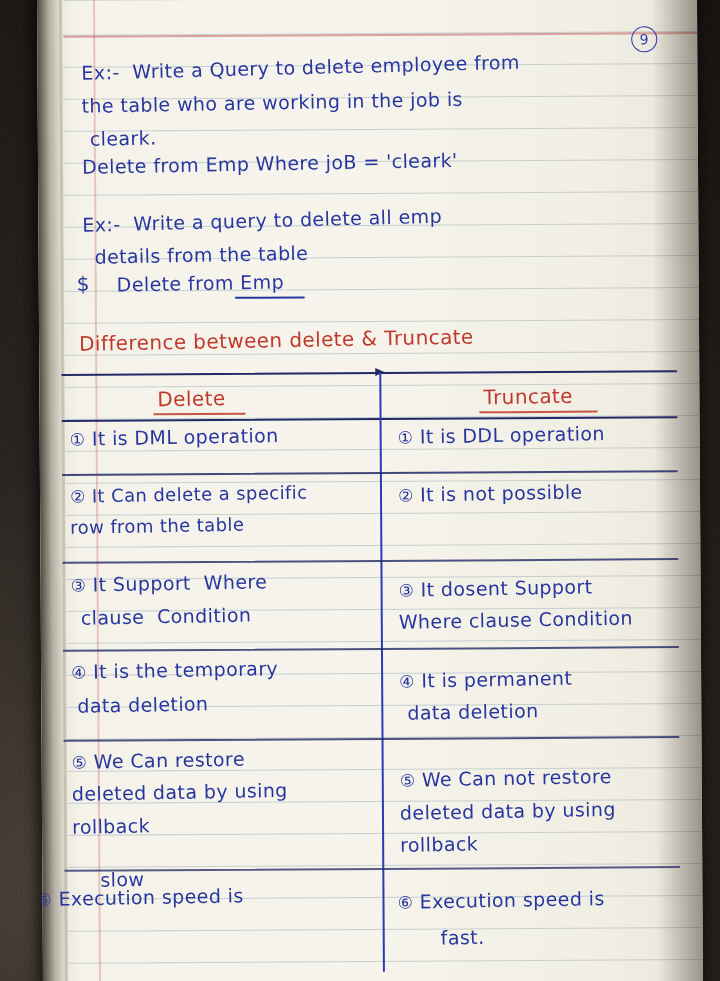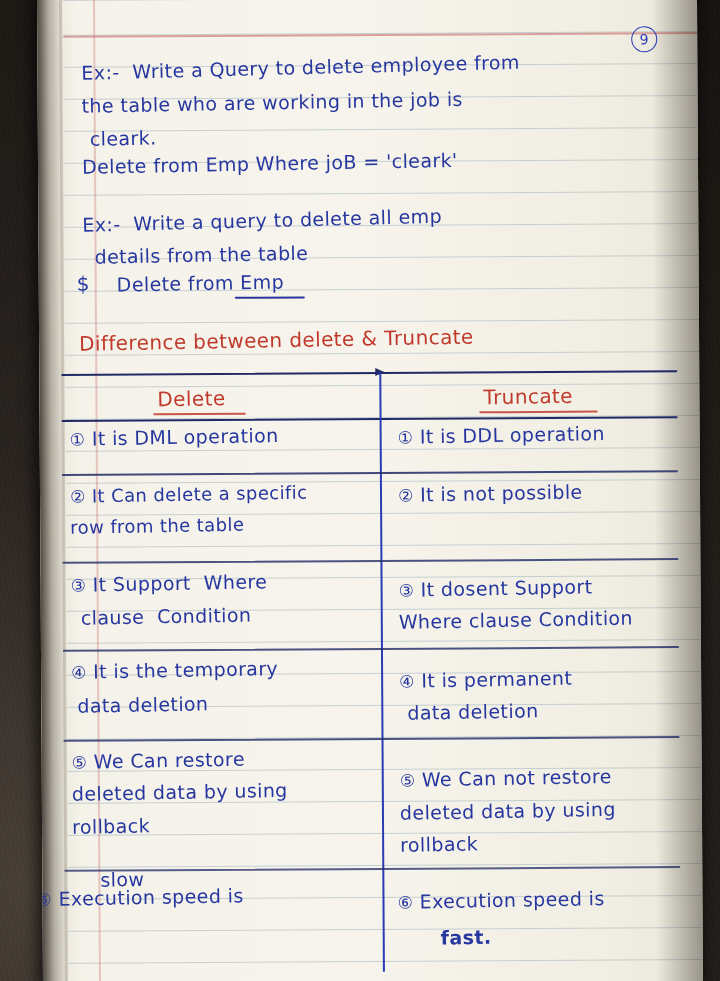--- a/index.html
+++ b/index.html
@@ -249,16 +249,16 @@
     <div class="hw l1 ink-blue slant2" style="left:30px; top:787px;">deleted data by using</div>
     <div class="hw l1 ink-blue slant2" style="left:30px; top:820px;">rollback</div>
     <div class="hw l1 ink-blue slant2" style="left:358px; top:775px;"><span class="num-circ">⑤</span> <span>We Can not restore</span></div>
     <div class="hw l1 ink-blue slant2" style="left:358px; top:808px;">deleted data by using</div>
     <div class="hw l1 ink-blue slant2" style="left:358px; top:840px;">rollback</div>
     <div class="hand-rule thin" style="left:22px; top:874px; width:616px; opacity:.75;"></div>
 
     <div class="hw l1 ink-blue slant2" style="left:-6px; top:892px;"><span class="num-circ">⑥</span> <span>Execution speed is</span></div>
     <div class="hw l1 ink-blue slant2" style="left:58px; top:873px;">slow</div>
     <div class="hw l1 ink-blue slant2" style="left:355px; top:897px;"><span class="num-circ">⑥</span> <span>Execution speed is</span></div>
-    <div class="hw l1 ink-blue slant2" style="left:398px; top:933px;font-weight:bold;">fast.</div>
+    <div class="hw l1 ink-blue slant2" style="left:398px; top:933px;">fast.</div>
 
   </div>
 </div>
 
 </body></html>

